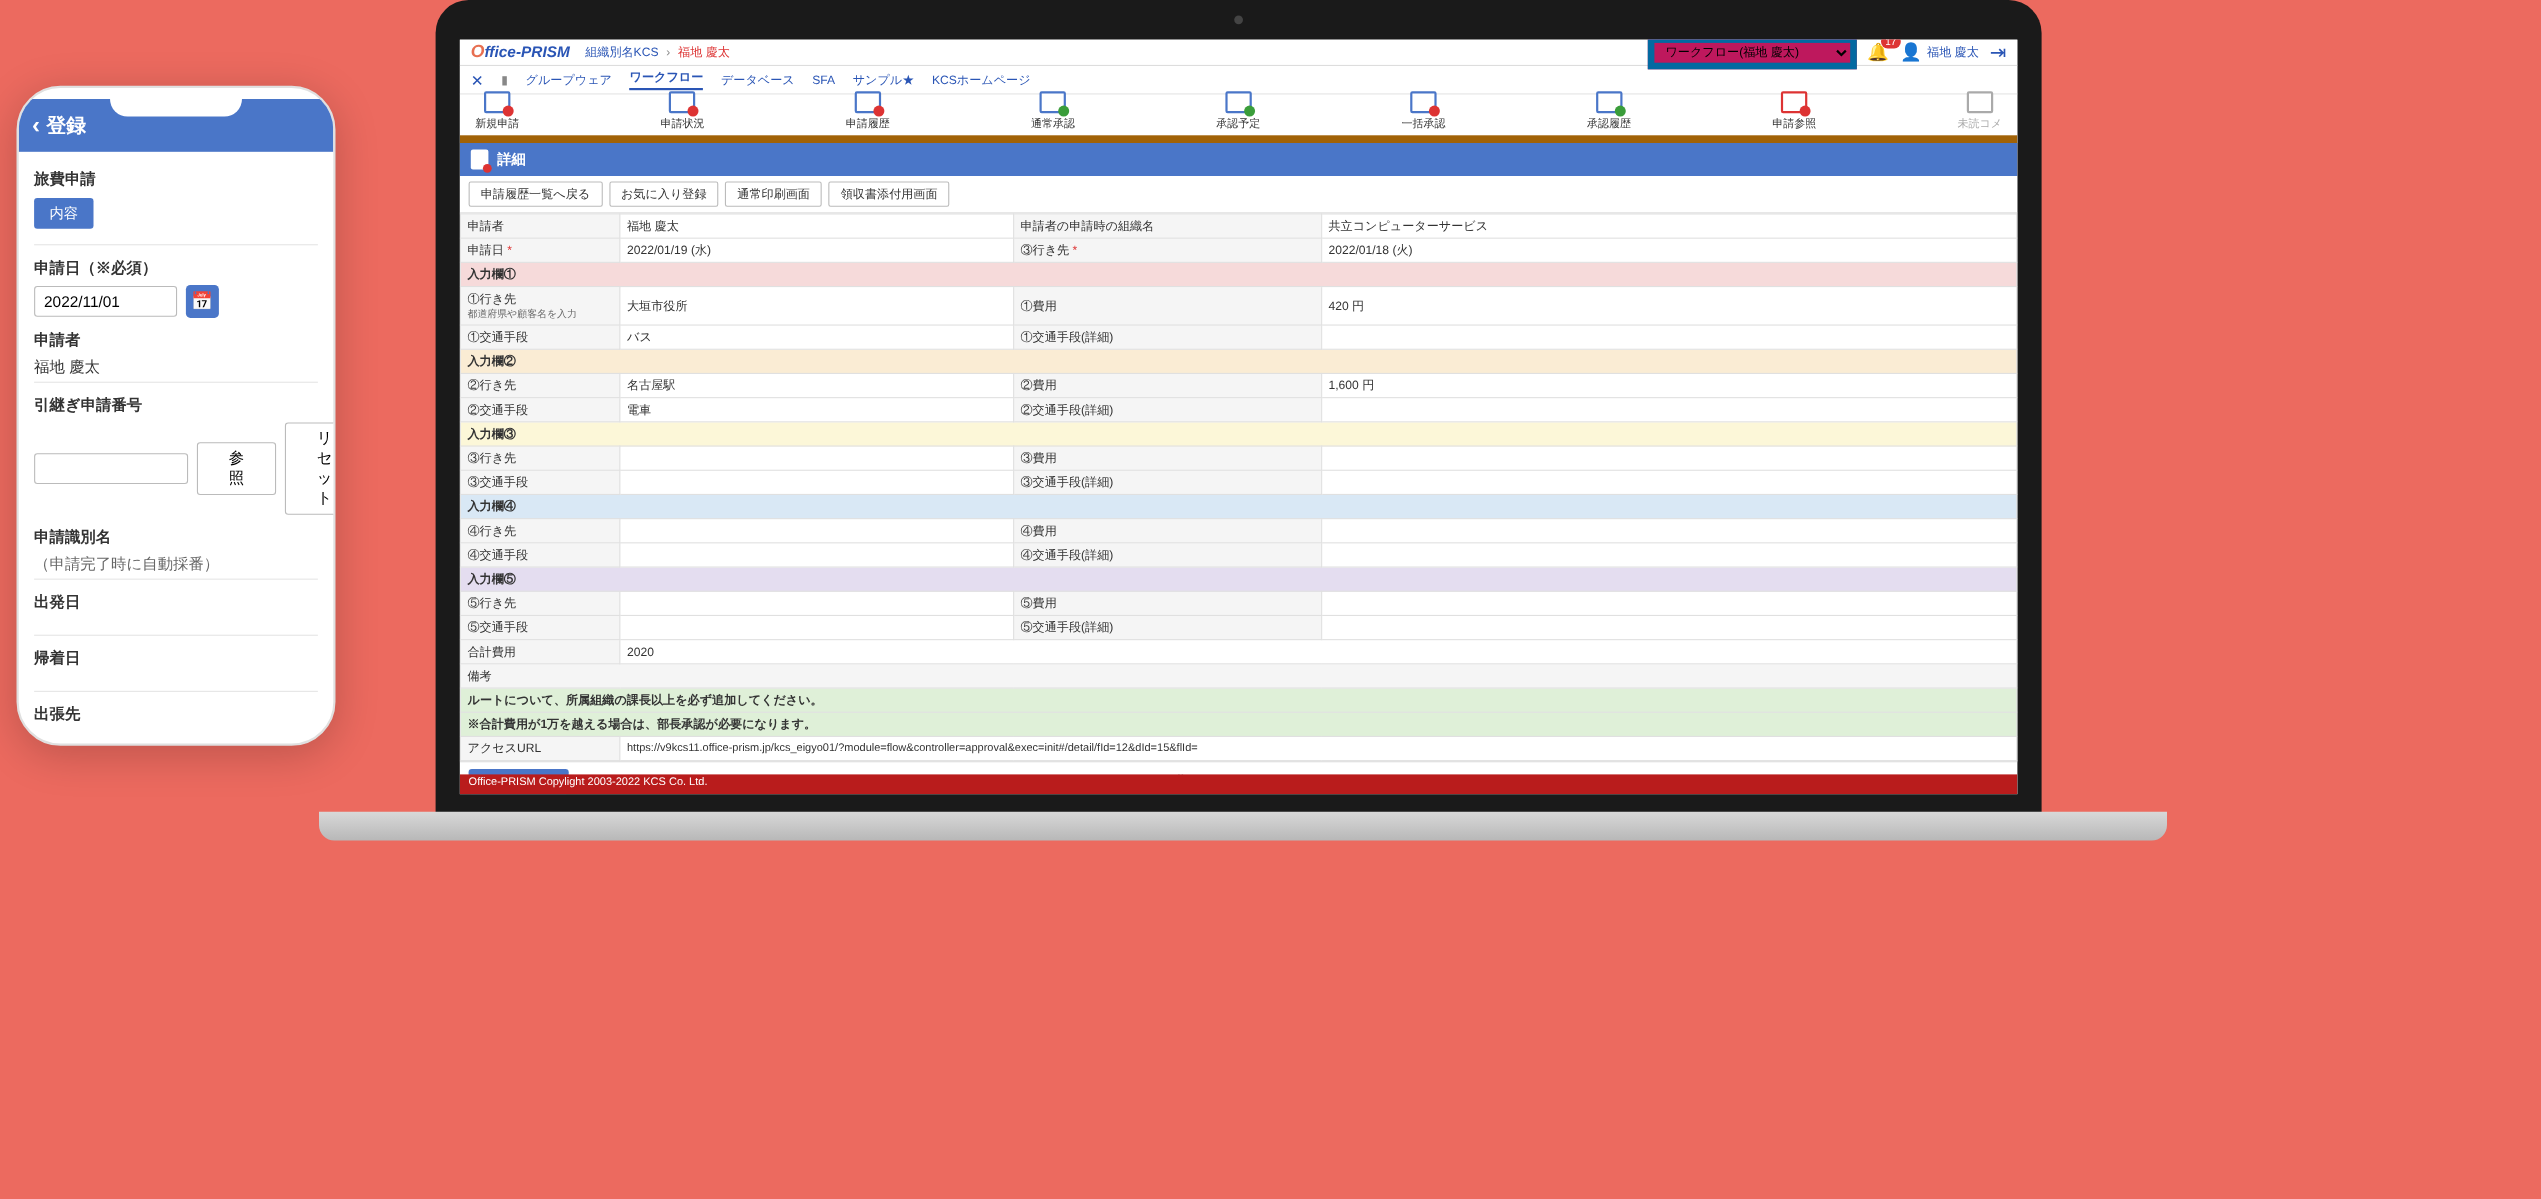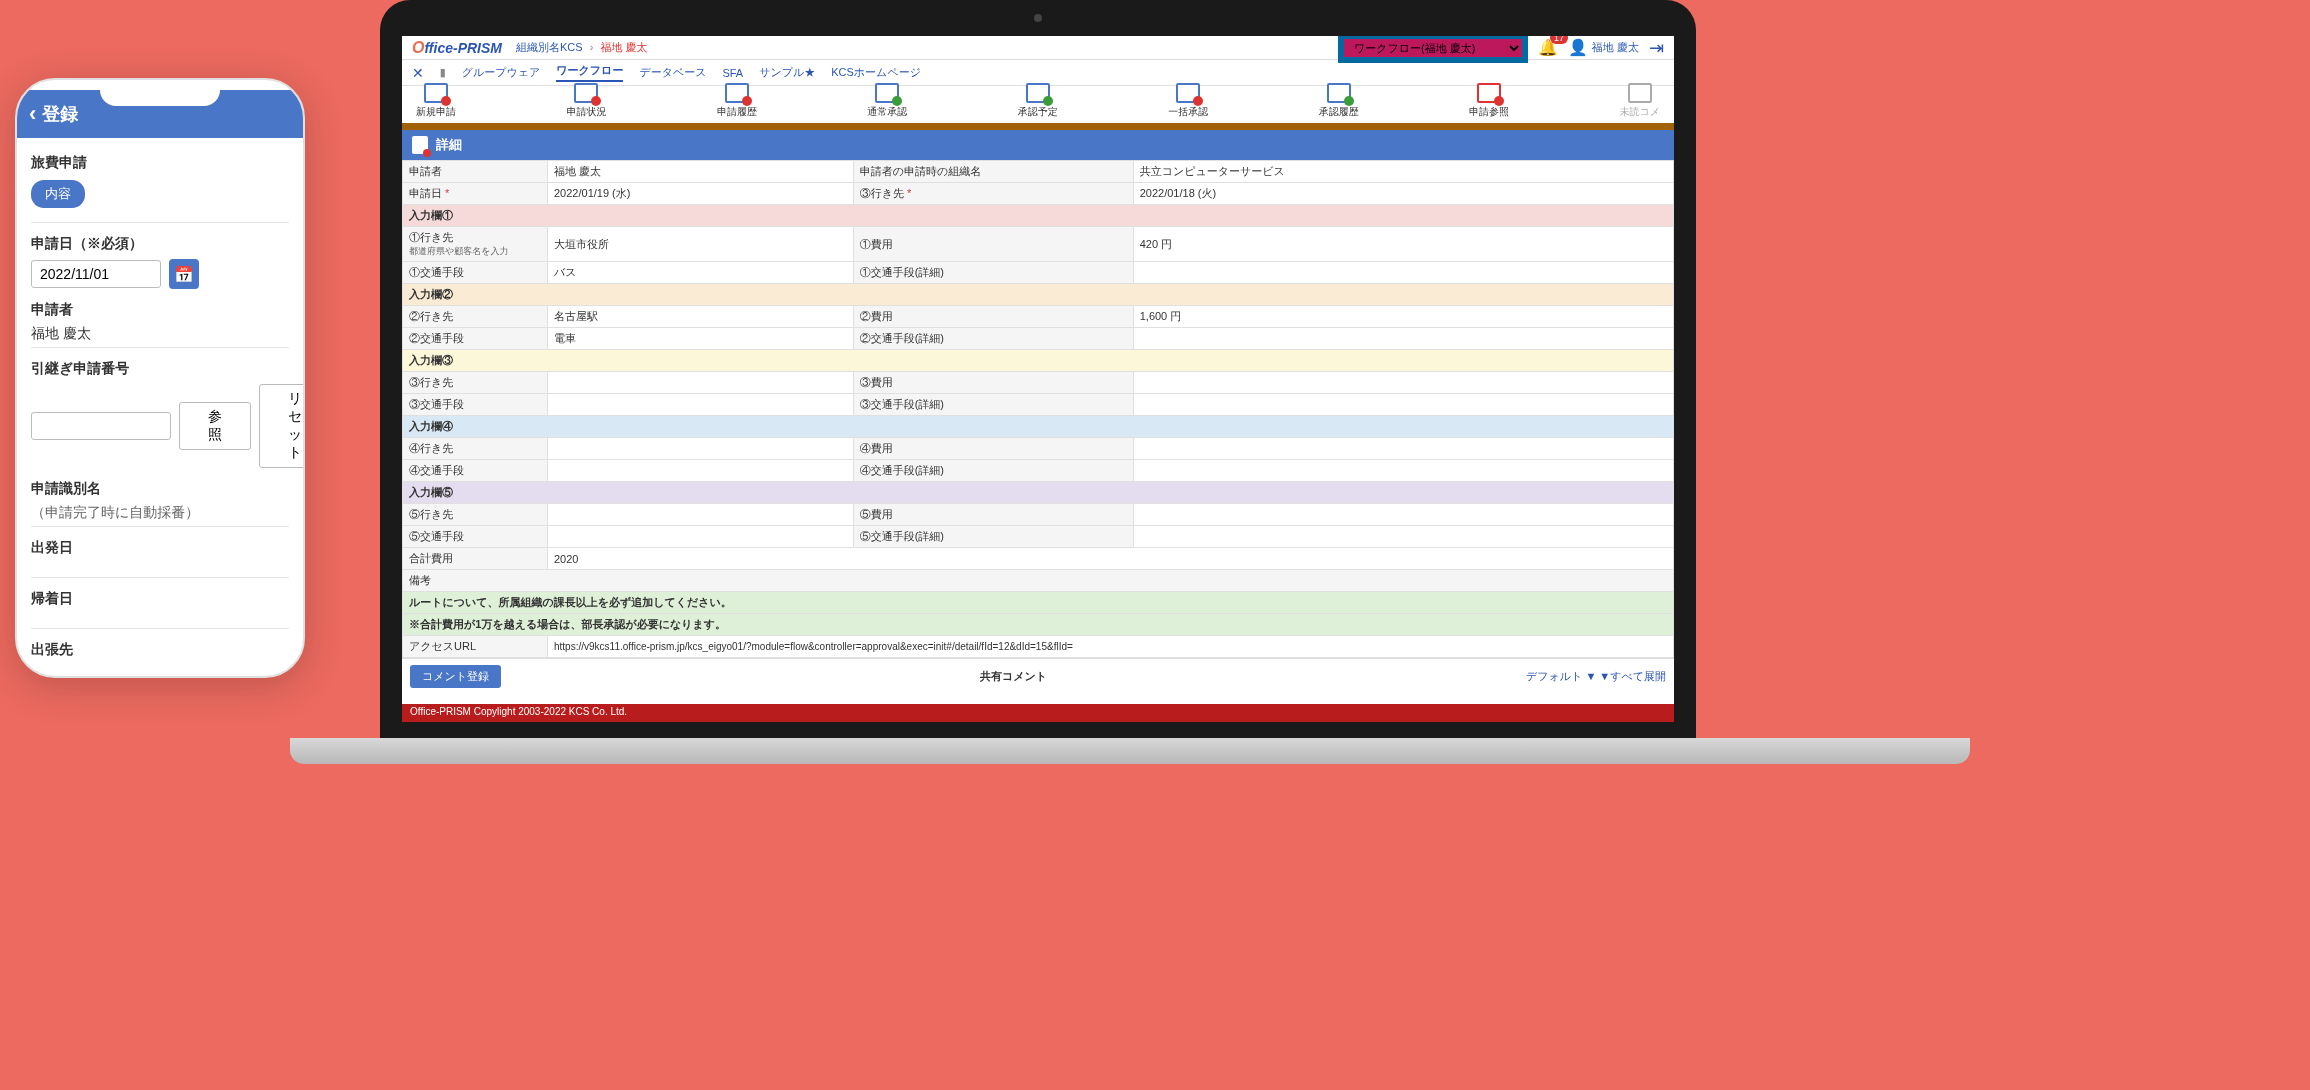--- a/index.html
+++ b/index.html
@@ -25,41 +25,41 @@
   .phone .header {
     background:#4a76c8; color:#fff; display:flex; align-items:center;
     height:48px; padding:0 12px; font-size:18px; font-weight:bold;
     margin-top:10px;
   }
   .phone .header .chev { font-size:22px; margin-right:6px; }
   .phone .body { padding:10px 14px; font-size:14px; color:#333; }
   .phone .section-title { font-weight:bold; margin:6px 0 8px; font-size:14px; }
   .phone .tab {
     display:inline-block; background:#4a76c8; color:#fff;
-    padding:5px 14px; border-radius:13px; font-size:13px; margin-bottom:10px;
+    padding:5px 14px; border-radius:3px; font-size:13px; margin-bottom:10px;
   }
   .phone .label { font-weight:bold; margin-top:12px; font-size:14px; }
   .phone .row-inline { display:flex; align-items:center; gap:8px; margin-top:6px;}
   .phone input[type=text]{
     border:1px solid #bbb; padding:5px 8px; font-size:14px; width:130px; border-radius:3px;
   }
   .cal-btn {
     width:30px;height:30px;background:#4a76c8;border-radius:4px;
     display:flex;align-items:center;justify-content:center;color:#fff;font-size:16px;
   }
   .phone .plain { margin-top:6px; font-size:14px;}
   .phone .btn-light {
     border:1px solid #bbb; background:#fff; padding:5px 28px; font-size:14px; border-radius:3px;
   }
   .phone hr { border:0; border-top:1px solid #e5e5e5; margin:4px 0 0; }
 
   
   .laptop {
-    position:absolute; left:380px; top:0px;
-    width:1316px; height:740px;
+    position:absolute; left:396px; top:0px;
+    width:1460px; height:740px;
     border-radius:30px 30px 0 0;
     background:#1a1a1a;
     padding:36px 22px 18px;
   }
   .laptop .camera{
     position:absolute; top:14px; left:50%; transform:translateX(-50%);
     width:8px;height:8px; background:#444; border-radius:50%;
   }
   .laptop .screen {
     width:100%; height:100%; background:#fff; overflow:hidden; position:relative;
@@ -302,20 +302,26 @@
           <div class="ic"></div>
           <div>未読コメ</div>
         </div>
     </div>
 
     <div class="titlebar">
       <div class="docic"></div>
       <span>詳細</span>
     </div>
 
+    <div class="actionbar">
+      <button class="abtn">申請履歴一覧へ戻る</button>
+      <button class="abtn">お気に入り登録</button>
+      <button class="abtn">通常印刷画面</button>
+      <button class="abtn">領収書添付用画面</button>
+    </div>
 
     <table class="detail">
       <tbody>
           <tr>
             <td class="lab">申請者</td>
             <td class="val">福地 慶太</td>
           <td class="lab" style="width:280px">申請者の申請時の組織名</td>
             <td class="val">共立コンピューターサービス</td>
           </tr>
       <tr>

